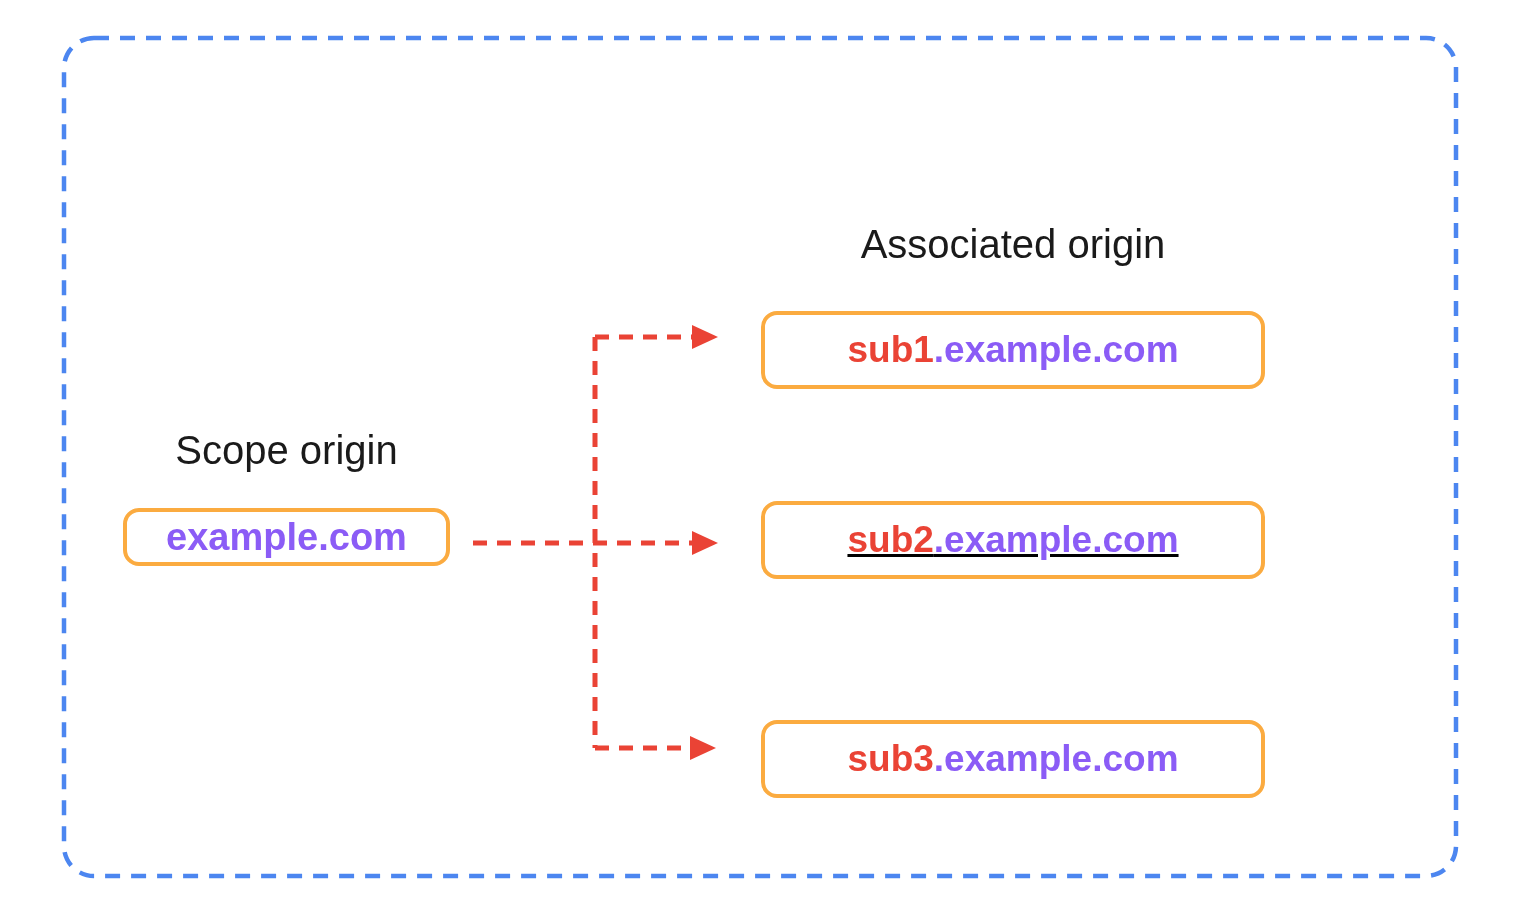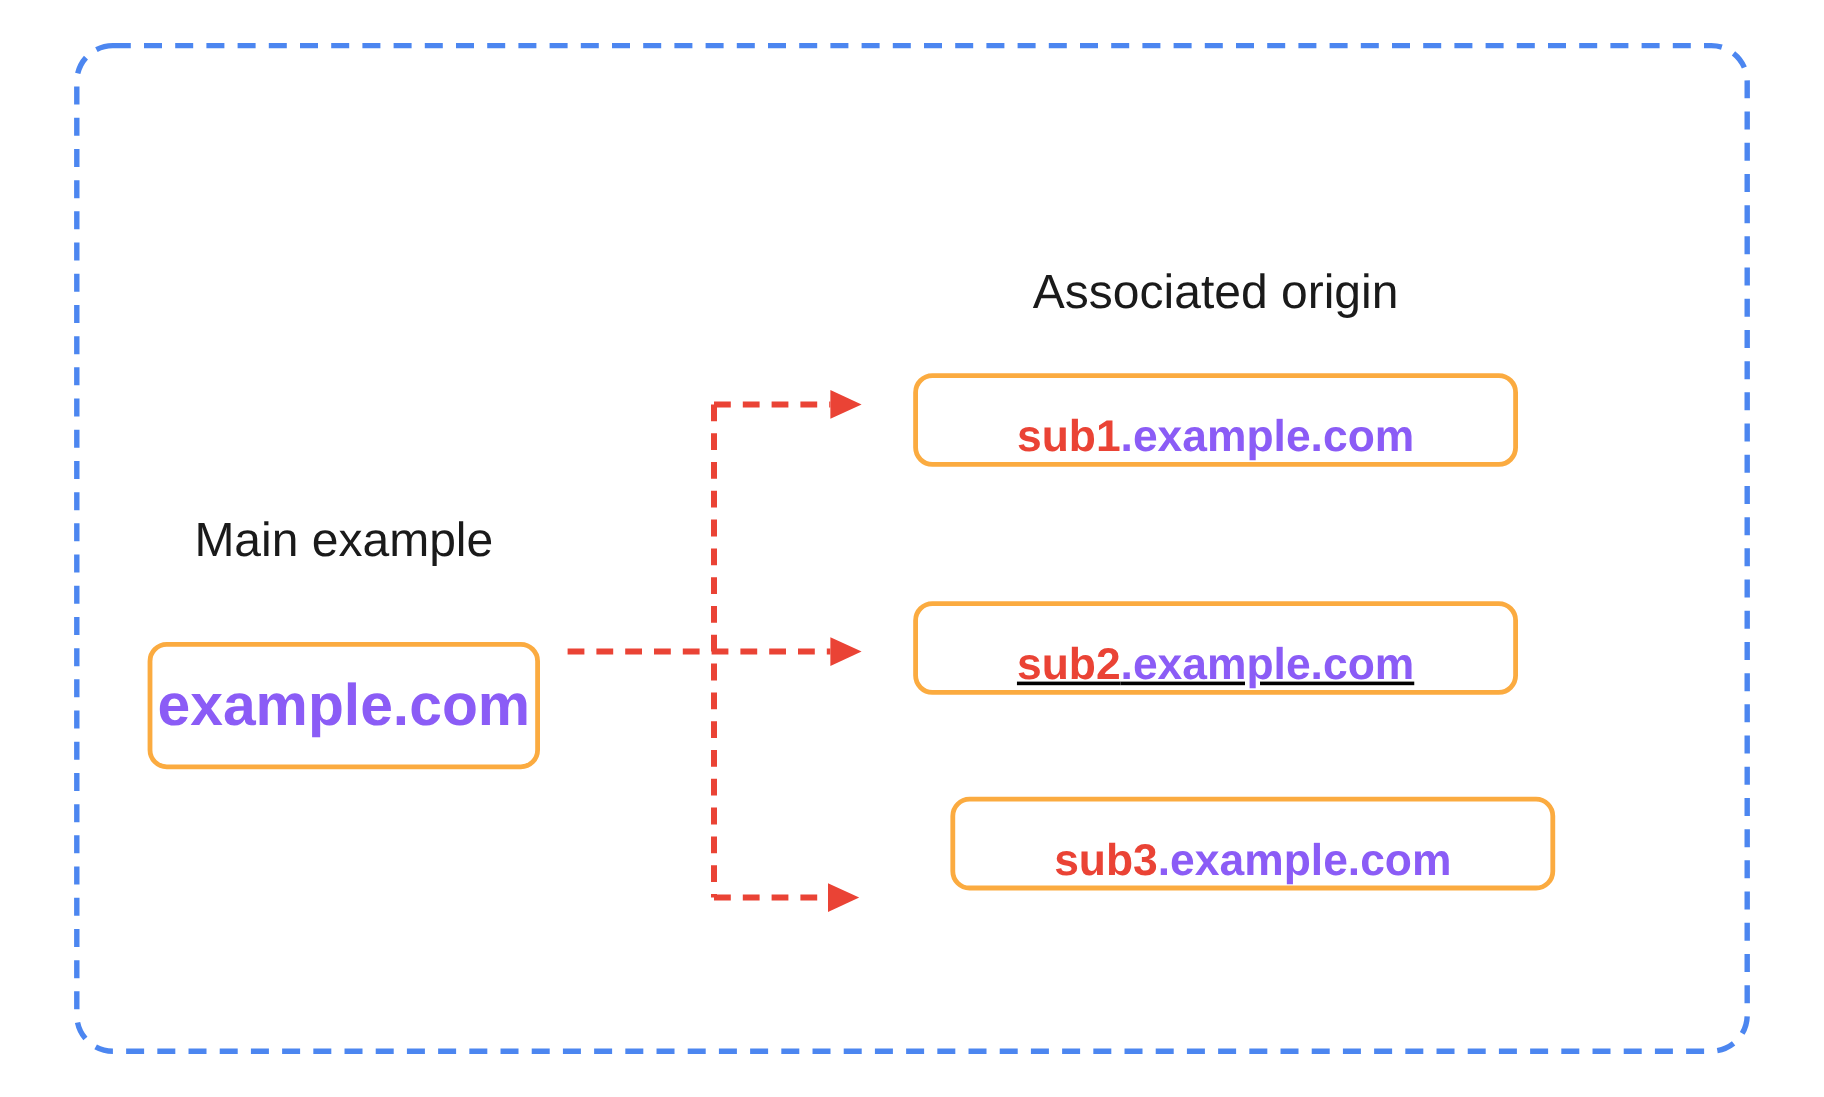--- a/index.html
+++ b/index.html
@@ -51,35 +51,34 @@
     border: 4px solid #fbab40;
     border-radius: 16px;
     display: flex;
     align-items: center;
     justify-content: center;
     font-weight: 700;
     white-space: nowrap;
   }
   .main-origin-box {
     left: 123px;
-    top: 535px;
+    top: 508px;
     width: 327px;
-    height: 106px;
-    font-size: 49px;
+    height: 58px;
+    font-size: 38px;
   }
   .sub-box {
     left: 761px;
     width: 504px;
     height: 78px;
     font-size: 37px;
-    align-items: flex-end;
   }
   .sub-box-1 { top: 311px; }
   .sub-box-2 { top: 501px; text-decoration: underline; }
-  .sub-box-3 { top: 664px; margin-left: 31px; }
+  .sub-box-3 { top: 720px; }
   .domain-blue { color: #8b5cf6; }
   .subdomain-red { color: #ea4335; }
 </style>
 </head>
 <body>
 
 <div class="canvas">
 
   <svg class="arrow-layer" viewBox="0 0 1520 914">
 
@@ -93,21 +92,21 @@
     <path d="M595,337 H692" fill="none" stroke="#ea4335" stroke-width="5" stroke-dasharray="14 10"></path>
     <polygon points="692,325 718,337 692,349" fill="#ea4335"></polygon>
 
     <path d="M595,748 H690" fill="none" stroke="#ea4335" stroke-width="5" stroke-dasharray="14 10"></path>
     <polygon points="690,736 716,748 690,760" fill="#ea4335"></polygon>
   </svg>
 
 
   <div class="section-label associated-origins-label">Associated origin</div>
 
-  <div class="section-label main-origin-label">Main example</div>
+  <div class="section-label main-origin-label">Scope origin</div>
 
   <div class="origin-box main-origin-box">
     <span class="domain-blue">example.com</span>
   </div>
 
   <div class="origin-box sub-box sub-box-1">
     <span class="subdomain-red">sub1</span>
       <span class="domain-blue">.example.com</span>
   </div>
 

